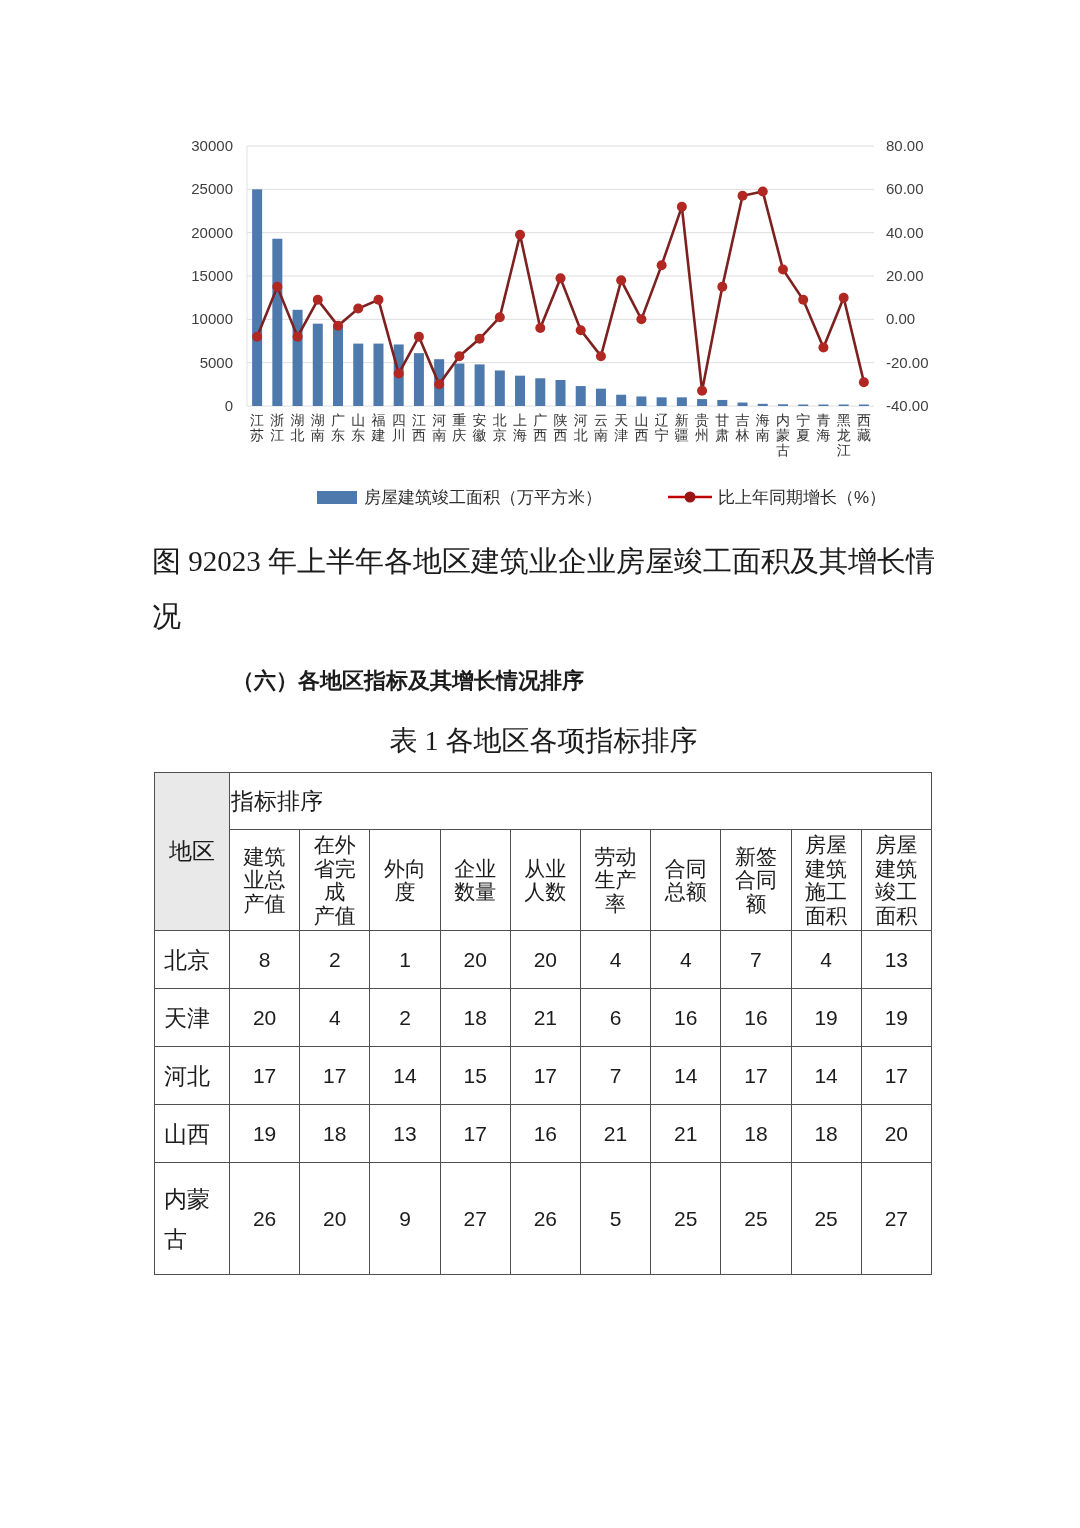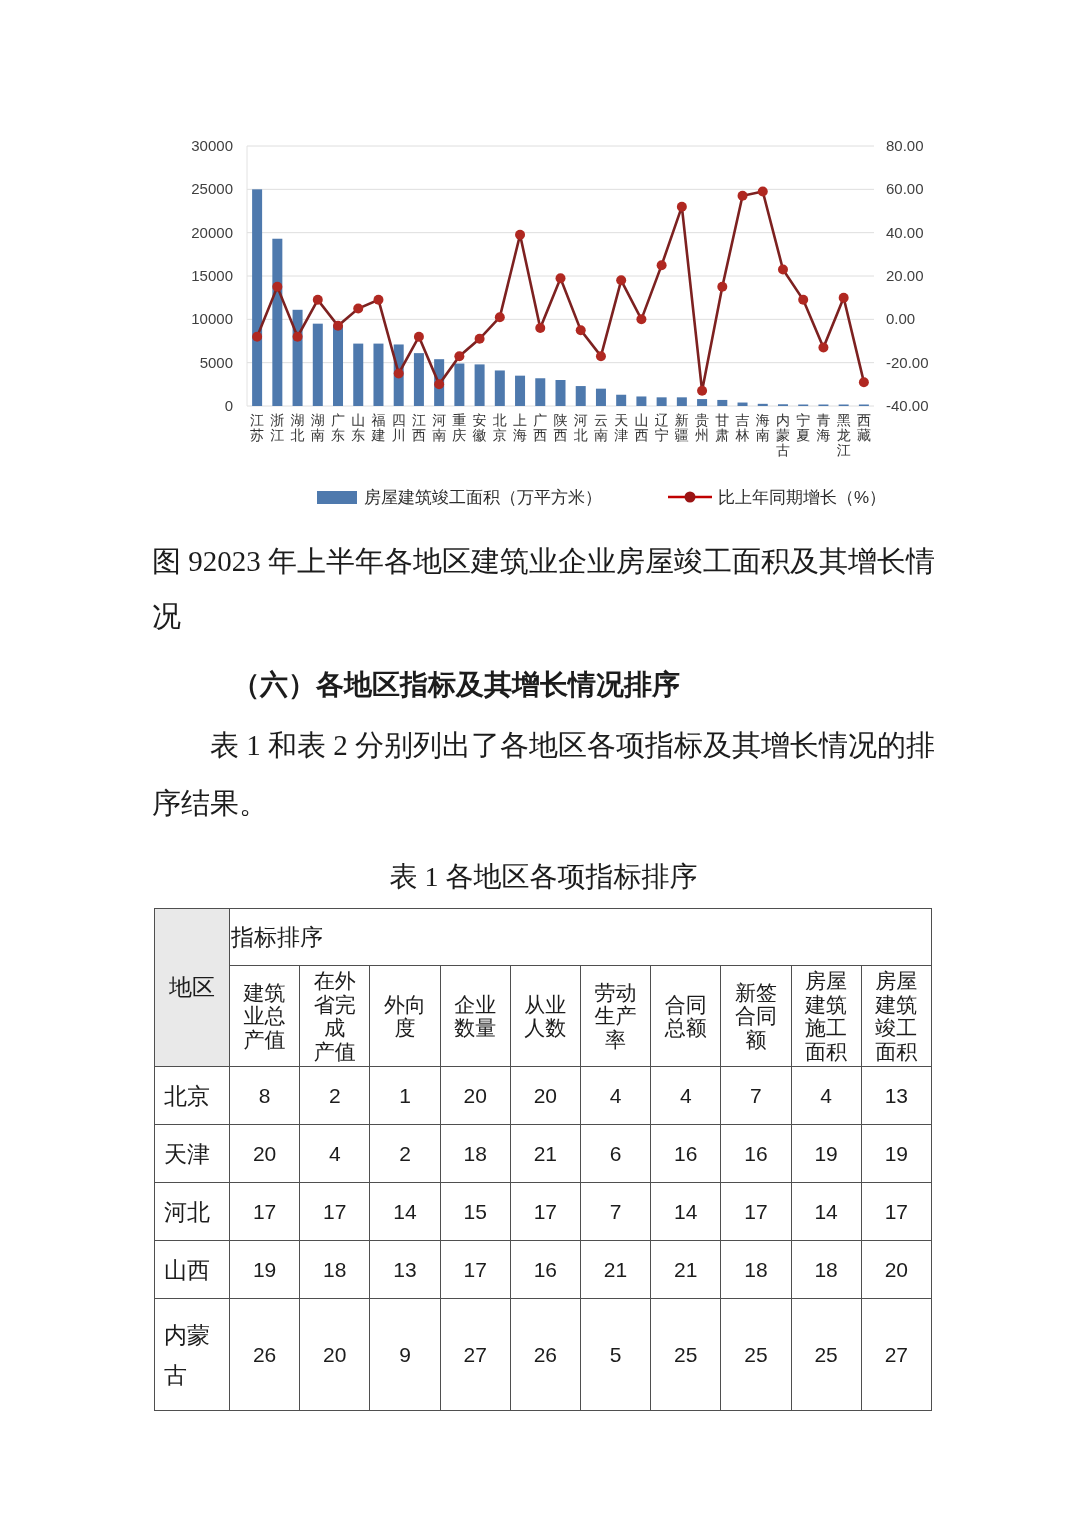--- a/index.html
+++ b/index.html
@@ -7,21 +7,21 @@
     width:1080px;height:1528px;background:#ffffff;
     font-family:"Liberation Serif", serif;color:#1c1c1c;overflow:hidden;
   }
   .page{padding:128px 145px 8px 152px;}
   .chart-block{width:783px;}
   svg text{font-family:"Liberation Sans", sans-serif;}
   .axis-txt{font-size:15px;fill:#3f3f3f;}
   .xlab{font-size:14px;fill:#333333;}
   .legend-txt{font-size:17px;fill:#2d2d2d;}
   .caption{width:790px;margin:12px auto 0;font-size:29px;line-height:1.9;text-align:left;}
-  .heading{margin:22px 0 0;padding-left:80px;font-size:28px;font-weight:bold;
+  .heading{margin:22px 0 0;padding-left:80px;font-size:22px;font-weight:bold;
     font-family:"Liberation Sans", sans-serif;}
   .body-par{margin:12px 0 0;font-size:29px;line-height:2;text-indent:2em;text-align:justify;}
   .table-title{margin:26px 0 12px;font-size:28px;text-align:center;font-family:Liberation Serif, serif;}
   table.rank-table{
     border-collapse:collapse;table-layout:fixed;width:778px;margin-left:2px;
     font-family:"Liberation Sans", sans-serif;
   }
   .rank-table th,.rank-table td{border:1px solid #4f4f4f;background:#ffffff;}
   th.corner{width:72px;background:#e9e9e9;font-size:23px;font-weight:normal;text-align:center;margin-left:36px;}
   th.group{font-size:23px;font-weight:normal;height:54px;text-align:left;}
@@ -160,21 +160,20 @@
         <line x1="516" y1="369" x2="560" y2="369" stroke="#c00000" stroke-width="2.6"></line>
         <circle cx="538" cy="369" r="5.5" fill="#9a1414"></circle>
         <text x="566" y="375" text-anchor="start" class="legend-txt">比上年同期增长（%）</text>
       </svg>
   </div>
 
   <p class="caption">图 92023 年上半年各地区建筑业企业房屋竣工面积及其增长情况</p>
 
   <div class="heading">（六）各地区指标及其增长情况排序</div>
 
-  <p class="body-par">表 1 和表 2 分别列出了各地区各项指标及其增长情况的排序结果。</p>
 
   <p class="table-title">表 1 各地区各项指标排序</p>
 
   <table class="rank-table">
     <thead>
       <tr>
         <th class="corner" rowspan="2">地区</th>
         <th class="group" id="group-th" colspan="10">指标排序</th>
       </tr>
       <tr id="subhead-row">

